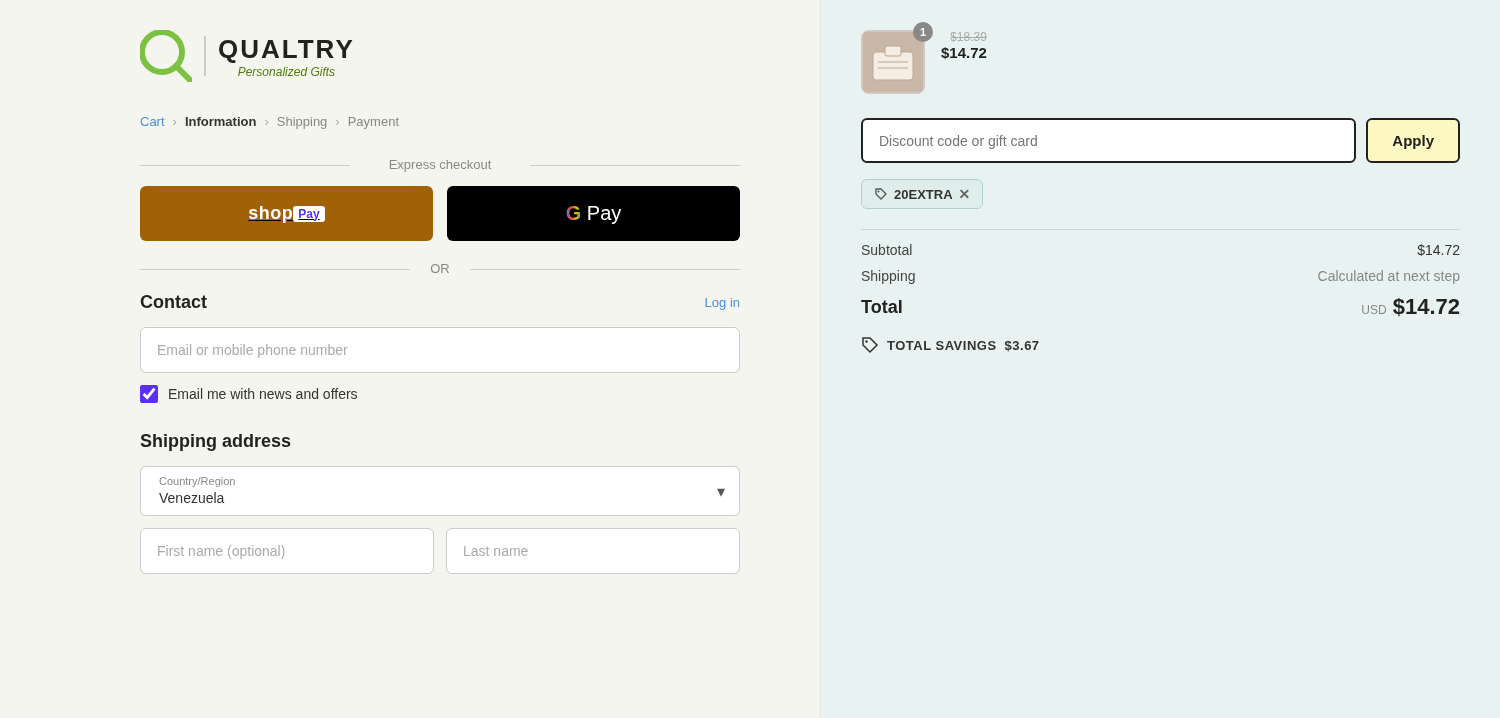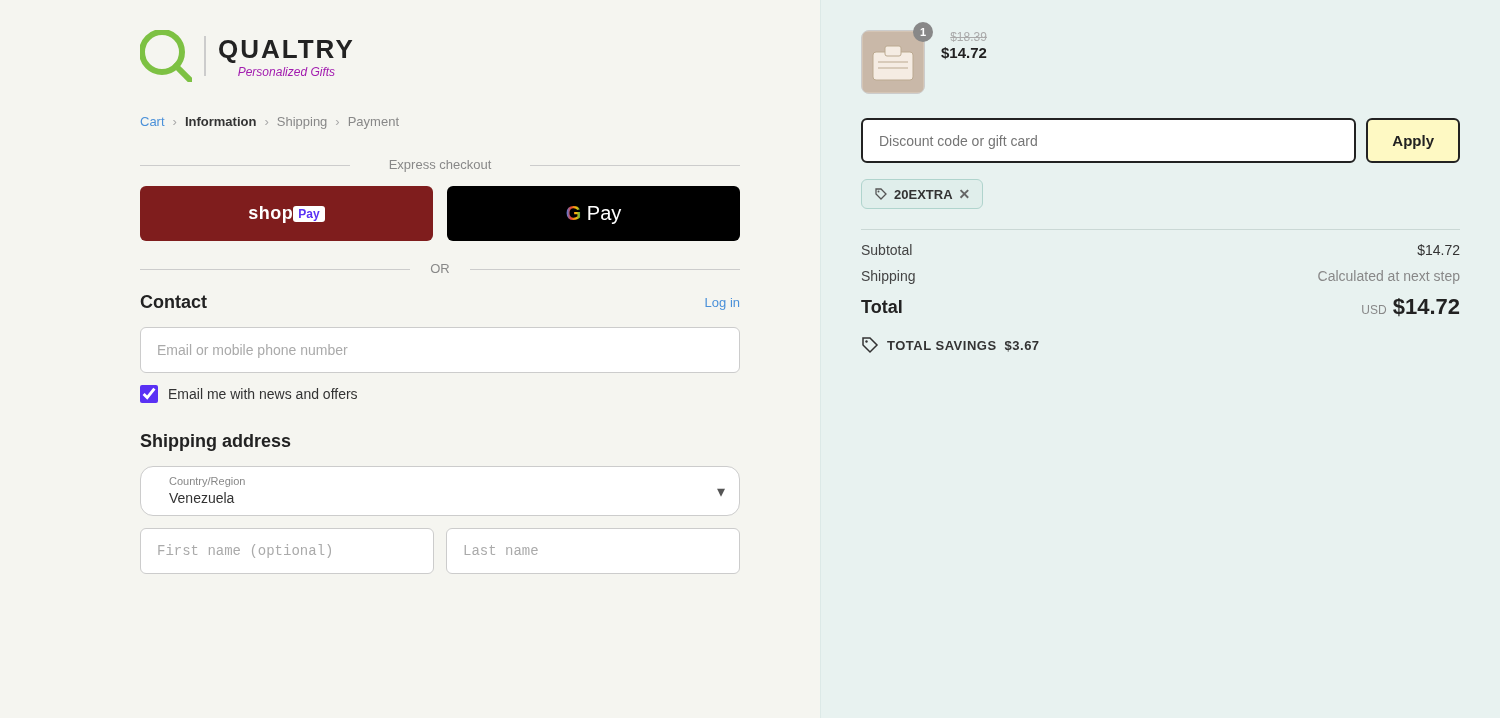--- a/index.html
+++ b/index.html
@@ -43,21 +43,21 @@
       flex-direction: column;
     }
     .logo-qualtry {
       font-size: 26px;
       font-weight: 800;
       letter-spacing: 2px;
       color: #222;
     }
     .logo-tagline {
       font-size: 12px;
-      color: #a21caf;
+      color: #4d7c0f;
       font-style: italic;
       text-align: center;
     }
 
     
     .breadcrumb {
       display: flex;
       align-items: center;
       gap: 8px;
       font-size: 13px;
@@ -88,28 +88,29 @@
     .express-checkout-label::before { left: 0; }
     .express-checkout-label::after { right: 0; }
 
     .express-buttons {
       display: flex;
       gap: 14px;
       margin-bottom: 20px;
     }
     .btn-shop-pay {
       flex: 1;
-      background: #7f1d1d;
+      background: #a16207;
       border: none;
       border-radius: 6px;
       padding: 16px;
       cursor: pointer;
       display: flex;
       align-items: center;
       justify-content: center;
+      text-decoration: underline;
     }
     .btn-gpay {
       flex: 1;
       background: #000;
       border: none;
       border-radius: 6px;
       padding: 16px;
       cursor: pointer;
       display: flex;
       align-items: center;
@@ -189,21 +190,21 @@
       font-weight: 700;
       color: #222;
       margin-bottom: 14px;
     }
 
     .name-row {
       display: flex;
       gap: 12px;
       margin-bottom: 0;
     }
-    .name-row .form-input { flex: 1; margin-bottom: 0; font-family: Liberation Mono, monospace; }
+    .name-row .form-input { flex: 1; margin-bottom: 0; }
 
     
     .product-item {
       display: flex;
       align-items: flex-start;
       gap: 16px;
       margin-bottom: 24px;
     }
     .product-image-wrap {
       position: relative;
@@ -406,24 +407,24 @@
       font-size: 20px;
       background: linear-gradient(to right, #4285F4, #EA4335, #FBBC05, #34A853);
       -webkit-background-clip: text;
       -webkit-text-fill-color: transparent;
       font-weight: 700;
     }
 
     .select-container {
       position: relative;
       border: 1px solid #ccc;
-      border-radius: 13px;
+      border-radius: 6px;
       background: #fff;
       margin-bottom: 12px;
-      padding: 8px 40px 8px 28px;
+      padding: 8px 40px 8px 18px;
       cursor: pointer;
     }
     .select-container .float-label {
       font-size: 11px;
       color: #888;
       display: block;
       margin-bottom: 2px;
     }
     .select-container .select-val {
       font-size: 14px;

